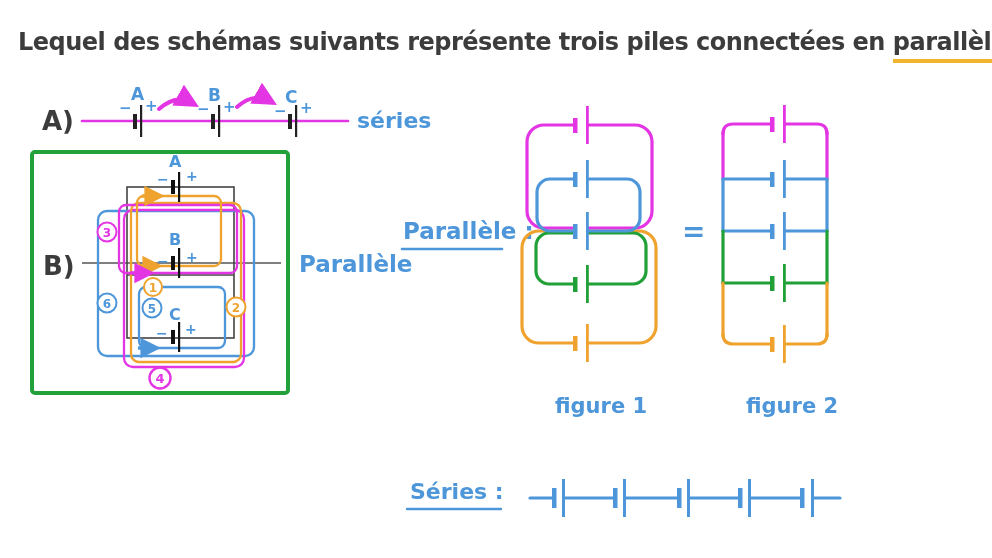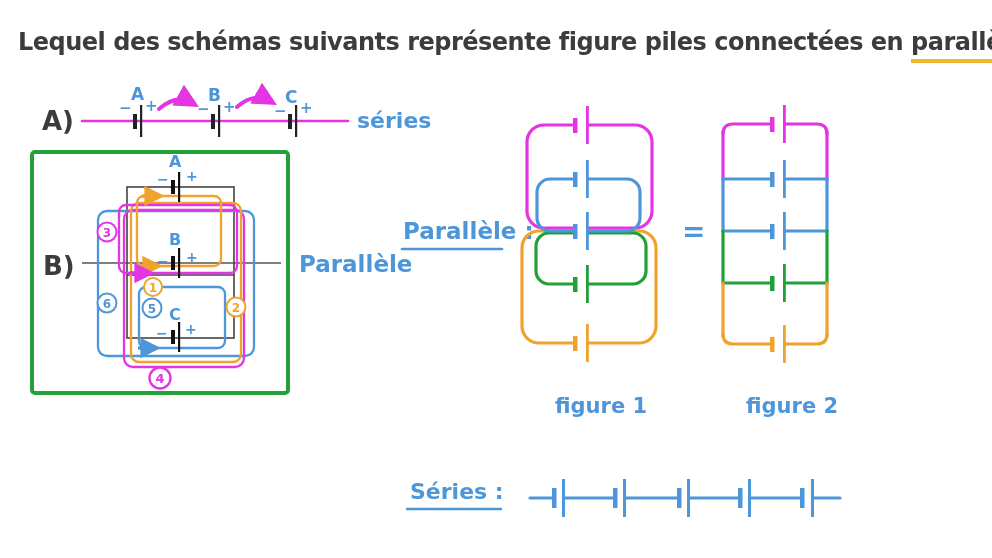--- a/index.html
+++ b/index.html
@@ -13,21 +13,21 @@
   .ink{fill:#3c3c3c;font-weight:bold;}
   .blue-t{fill:#4D96D9;font-weight:bold;}
   .pink-t{fill:#E335E3;font-weight:bold;}
   .orange-t{fill:#EFA32E;font-weight:bold;}
 </style>
 </head>
 <body>
 
 <div id="page">
 
-  <div id="title"><span>Lequel des schémas suivants représente figure piles connectées en </span><span class="hl">parallèle</span></div>
+  <div id="title"><span>Lequel des schémas suivants représente trois piles connectées en </span><span class="hl">parallèle</span></div>
 
   <svg width="992" height="558" viewBox="0 0 992 558">
     <defs>
       <marker id="ah-pink" markerWidth="9" markerHeight="9" refX="4" refY="3" orient="auto">
         <path d="M0,0 L6,3 L0,6 Z" fill="#E335E3"></path>
       </marker>
       <marker id="ah-orange" markerWidth="9" markerHeight="9" refX="4" refY="3" orient="auto">
         <path d="M0,0 L6,3 L0,6 Z" fill="#EFA32E"></path>
       </marker>
       <marker id="ah-blue" markerWidth="9" markerHeight="9" refX="4" refY="3" orient="auto">

